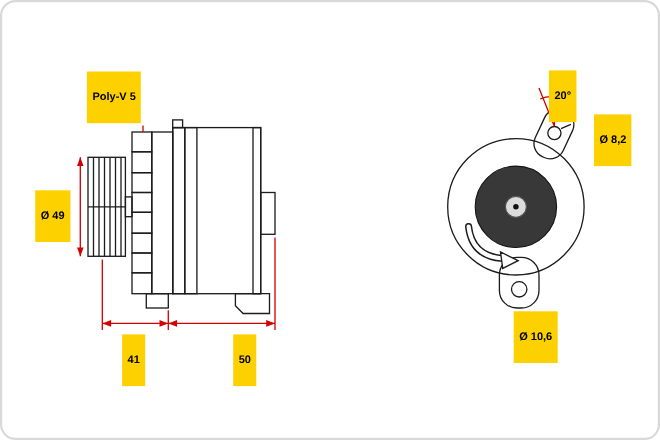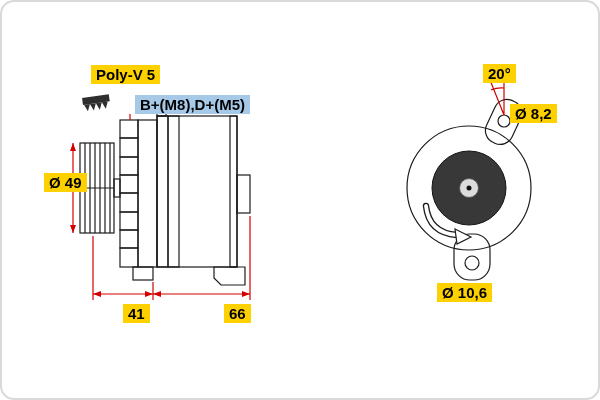--- a/index.html
+++ b/index.html
@@ -3,22 +3,22 @@
 <meta charset="utf-8">
 <style>
   html,body{margin:0;padding:0;background:#fff;}
   .stage{
     position:relative;width:600px;height:400px;box-sizing:border-box;
     background:#fff;border:2px solid #d9d9d9;border-radius:14px;overflow:hidden;
     font-family:"Liberation Sans",sans-serif;
   }
   .stage svg{position:absolute;left:0;top:0;}
   .lbl{
-    position:absolute;font-weight:bold;font-size:15px;line-height:15px;
-    padding:2px 5px;color:#000;white-space:nowrap;margin-left:12px;
+    position:absolute;font-weight:bold;font-size:10px;line-height:15px;
+    padding:16px 5px;color:#000;white-space:nowrap;
   }
   .yellow{background:var(--highlight-yellow,#fdd000);}
   .blue{background:var(--highlight-blue,#a6c9e8);}
   .ln{stroke:var(--line-dark,#1c1c1c);stroke-width:1.2;fill:none;}
   .red{stroke:var(--dimension-red,#d40000);stroke-width:1.2;fill:none;}
   .redf{fill:var(--dimension-red,#d40000);stroke:none;}
 </style>
 </head>
 <body>
 
@@ -108,27 +108,26 @@
 
     <g>
       <path class="red" d="M502,113 L502,77 M502,113 L488,78"></path>
       <path class="red" d="M489,88 A26,26 0 0 1 502,86"></path>
       <line class="ln" x1="517" y1="111" x2="508" y2="115" stroke-width="1"></line>
     </g>
   </svg>
 
   <span class="lbl yellow" style="left:77px;top:63px">Poly-V 5</span>
 
-  <span class="lbl blue" style="left:121px;top:93px">B+(M8),D+(M5)</span>
 
   <span class="lbl yellow" style="left:30px;top:171px">Ø 49</span>
 
   <span class="lbl yellow" style="left:109px;top:302px">41</span>
 
-  <span class="lbl yellow" style="left:210px;top:302px">66</span>
+  <span class="lbl yellow" style="left:210px;top:302px">50</span>
 
-  <span class="lbl yellow" style="left:469px;top:62px">20°</span>
+  <span class="lbl yellow" style="left:497px;top:62px">20°</span>
 
-  <span class="lbl yellow" style="left:496px;top:102px">Ø 8,2</span>
+  <span class="lbl yellow" style="left:538px;top:102px">Ø 8,2</span>
 
-  <span class="lbl yellow" style="left:423px;top:281px">Ø 10,6</span>
+  <span class="lbl yellow" style="left:465px;top:281px">Ø 10,6</span>
 
 </div>
 
 </body></html>

